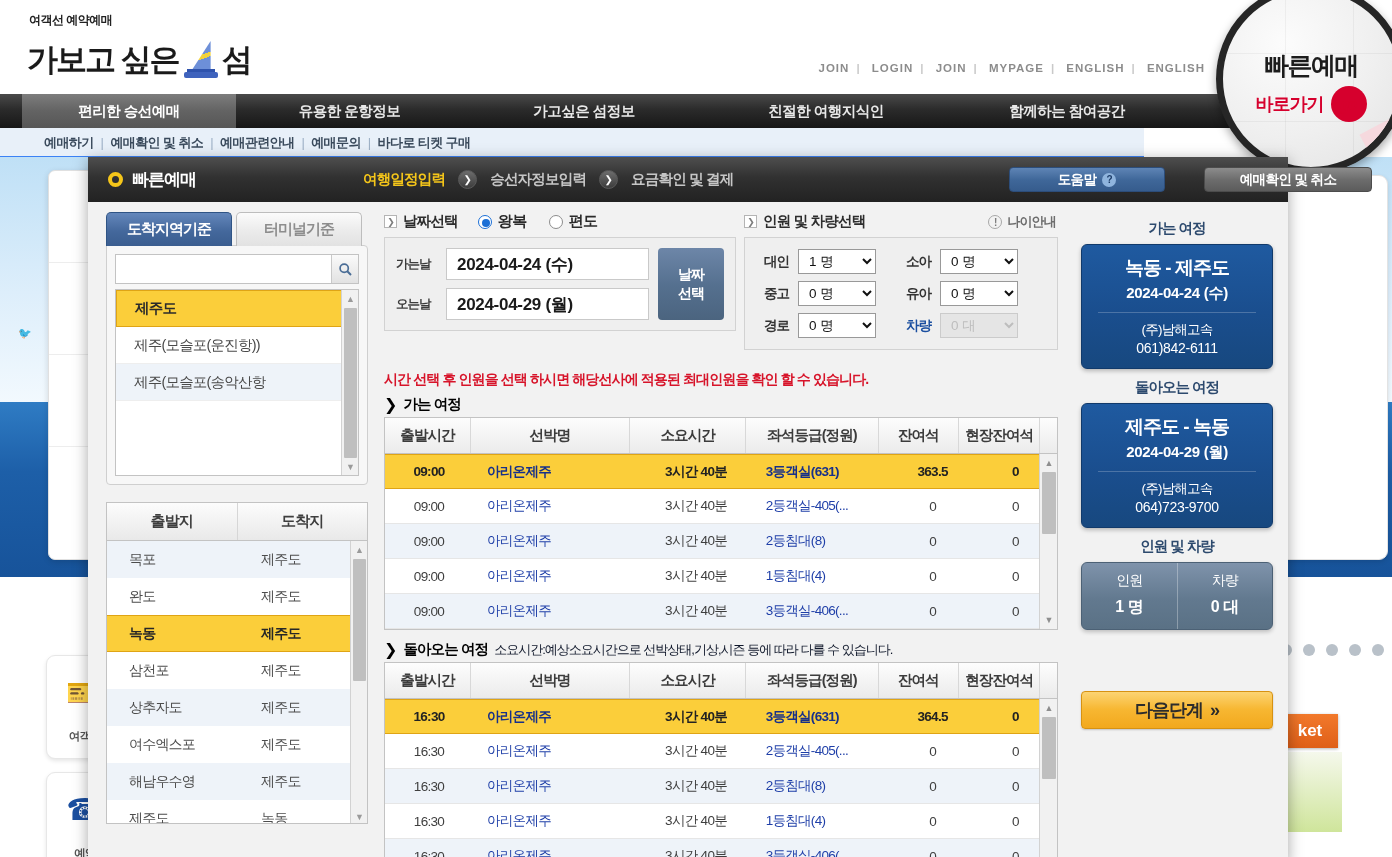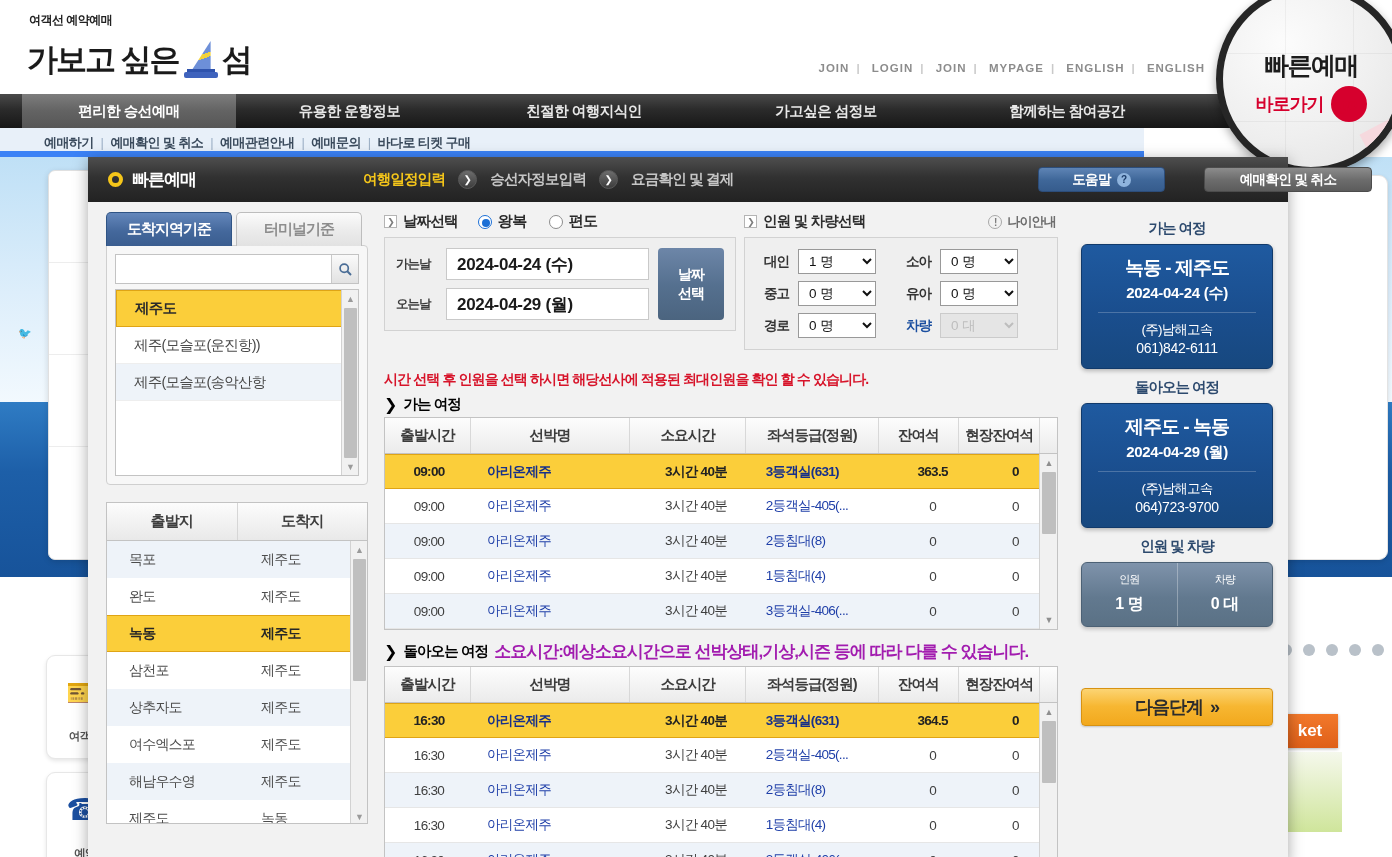--- a/index.html
+++ b/index.html
@@ -37,21 +37,21 @@
   .gnb { position:absolute; left:0; top:94px; width:1392px; height:34px;
      background:linear-gradient(180deg,#4a4a4a 0%, #2b2b2b 45%, #171717 100%); }
   .gnb-inner { display:flex; height:34px; }
   .gnb-item { flex:0 0 auto; color:#e8e8e8; font-size:14.5px; font-weight:bold;
       display:flex; align-items:center; justify-content:center; letter-spacing:-0.5px; }
   .gnb-item.active { background:linear-gradient(180deg,#7d7d7d 0%, #636363 50%, #565656 100%);
       color:#fff; }
 
   
   .snb { position:absolute; left:0; top:128px; width:1144px; height:29px;
-       background:#e8f0f9; border-bottom:6px solid #3b82f6; }
+       background:#e8f0f9; border-bottom:1px solid #3b82f6; }
   .snb-inner { position:absolute; left:44px; top:0; height:29px; display:flex; align-items:center;
        font-size:13px; color:#3a4a5c; font-weight:bold; letter-spacing:-0.6px; }
   .snb-inner .sep { color:#9db0c6; margin:0 7px; font-weight:normal;}
 
   
   .ocean { position:absolute; left:0; top:157px; width:1392px; height:420px;
      background:linear-gradient(180deg,#cde6f7 0%, #e3f1fb 40%, #dff0fb 65%, #1d64b4 72%, #1f5fa8 100%); }
   .ocean .sky { position:absolute; left:0; top:0; width:1392px; height:245px;
      background:linear-gradient(180deg,#bfe0f6 0, #ddeefb 55%, #f2f9fe 100%); }
   .ocean .sea { position:absolute; left:0; top:245px; width:1392px; height:175px;
@@ -118,21 +118,21 @@
   .mb-logo .ring { width:15px; height:15px; border-radius:50%; border:4px solid #f5c61a; }
   .mb-logo .txt { color:#fff; font-size:17px; font-weight:bold; letter-spacing:-1px;}
 
   .steps { position:absolute; left:275px; top:0; height:44px; display:flex; align-items:center; gap:13px;}
   .step { font-size:14.5px; color:#c6c6c6; font-weight:bold; letter-spacing:-0.8px;}
   .step.active { color:#f5c61a; }
   .step-arrow { width:19px; height:19px; border-radius:50%;
      background:linear-gradient(180deg,#6d6d6d,#3c3c3c); color:#fff; font-size:10px;
      display:flex; align-items:center; justify-content:center; border:1px solid #5a5a5a;}
 
-  .btn-help { position:absolute; right:123px; top:10px; width:127px; height:25px;
+  .btn-help { position:absolute; right:123px; top:10px; width:156px; height:25px;
      background:linear-gradient(180deg,#5e84b5 0%, #3f6799 52%, #365c8d 100%);
      border:1px solid #2c4d7a; border-radius:4px; color:#fff; font-size:13.5px; font-weight:bold;
      display:flex; align-items:center; justify-content:center; gap:6px; letter-spacing:-0.6px;}
   .btn-help .q { width:14px;height:14px;border-radius:50%;background:#8fb4dd;color:#1c3c68;
      font-size:10px;display:flex;align-items:center;justify-content:center;font-weight:bold;}
   .btn-confirm { position:absolute; right:-84px; top:10px; width:168px; height:25px;
      background:linear-gradient(180deg,#8c8c8c 0%, #6c6c6c 52%, #5c5c5c 100%);
      border:1px solid #4c4c4c; border-radius:4px; color:#fff; font-size:13.5px; font-weight:bold;
      display:flex; align-items:center; justify-content:center; letter-spacing:-0.6px;}
 
@@ -225,21 +225,21 @@
      border:1px solid #999; background:#fff; color:#111; padding-left:6px; }
   select.pax-sel:disabled { background:#e2e2e2; color:#a9a9a9; border-color:#bdbdbd; }
   .age-note { position:absolute; right:2px; top:1px; display:flex; align-items:center; gap:5px;
      font-size:13px; color:#6d6d6d; letter-spacing:-0.8px;}
   .age-note .ex { width:14px;height:14px;border-radius:50%;border:1px solid #a8a8a8;
      color:#7d7d7d;font-size:10px;display:flex;align-items:center;justify-content:center;}
 
   .warn { margin-top:7px; font-size:14px; color:#d7142a; font-weight:bold; letter-spacing:-0.9px; }
 
   .sched-title { margin-top:6px; display:flex; align-items:center; gap:6px; }
-  .sched-note { font-size:17px; color:#a21caf; font-weight:bold; letter-spacing:-1px; }
+  .sched-note { font-size:13px; color:#0f172a; font-weight:normal; letter-spacing:-1px; }
 
   .tbl { margin-top:3px; border:1px solid #c3c3c3; background:#fff; position:relative; }
   .thead { display:flex; height:36px; background:linear-gradient(180deg,#fdfdfd,#ebebeb);
      border-bottom:1px solid #c3c3c3; }
   .thead div { display:flex; align-items:center; justify-content:center; font-size:14.5px;
      font-weight:bold; color:#3c3c3c; letter-spacing:-0.9px; border-right:1px solid #d8d8d8; }
   .tbody { position:relative; overflow:hidden; }
   .trow { display:flex; height:35px; align-items:center; font-size:13.5px; color:#3f3f3f;
      letter-spacing:-0.7px; border-bottom:1px solid #e6e6e6; }
   .trow.alt { background:#eef3f9; }
@@ -273,21 +273,21 @@
   .r-date { font-size:15px; font-weight:bold; margin-top:3px; letter-spacing:-0.3px;}
   .r-divider { height:1px; background:rgba(255,255,255,.22); margin:9px 10px 8px; }
   .r-co { font-size:13.5px; letter-spacing:-0.8px; }
   .r-tel { font-size:14px; margin-top:1px; letter-spacing:-0.3px;}
 
   .r-paxcard { background:linear-gradient(180deg,#7f93ab 0%, #62798f 55%, #5a7185 100%);
      border:1px solid #4c6175; border-radius:6px; display:flex; color:#fff;
      box-shadow:0 2px 4px rgba(0,0,0,.22); }
   .r-paxcell { flex:1; padding:9px 0 11px; }
   .r-paxcell + .r-paxcell { border-left:1px solid rgba(255,255,255,.3); }
-  .r-paxk { font-size:11px; letter-spacing:-1px; }
+  .r-paxk { font-size:14px; letter-spacing:-1px; }
   .r-paxv { font-size:16px; font-weight:bold; margin-top:7px; letter-spacing:-0.5px; }
 
   .btn-next { margin-top:61px; height:38px; background:linear-gradient(180deg,#fcd473 0%,#f7b732 48%,#f2a81d 100%);
      border:1px solid #d79212; border-radius:4px; color:#2c2c2c; font-size:18px; font-weight:bold;
      display:flex; align-items:center; justify-content:center; gap:7px; letter-spacing:-1px;
      box-shadow:0 1px 2px rgba(0,0,0,.2); }
 </style>
 </head>
 <body>
 
@@ -365,24 +365,24 @@
     <div class="gnb">
       <div class="gnb-inner">
         <div class="gnb-item" style="width:22px;"></div>
         <div class="gnb-item active" style="width:214px;">
             <span>편리한 승선예매</span>
           </div>
         <div class="gnb-item" style="width:227px;">
             <span>유용한 운항정보</span>
           </div>
         <div class="gnb-item" style="width:242px;">
+            <span>가고싶은 섬정보</span>
+          </div>
+        <div class="gnb-item" style="width:242px;">
             <span>친절한 여행지식인</span>
-          </div>
-        <div class="gnb-item" style="width:242px;">
-            <span>가고싶은 섬정보</span>
           </div>
         <div class="gnb-item" style="width:240px;">
             <span>함께하는 참여공간</span>
           </div>
       </div>
     </div>
 
     <div class="snb">
       <div class="snb-inner">
         <span>예매하기</span>

